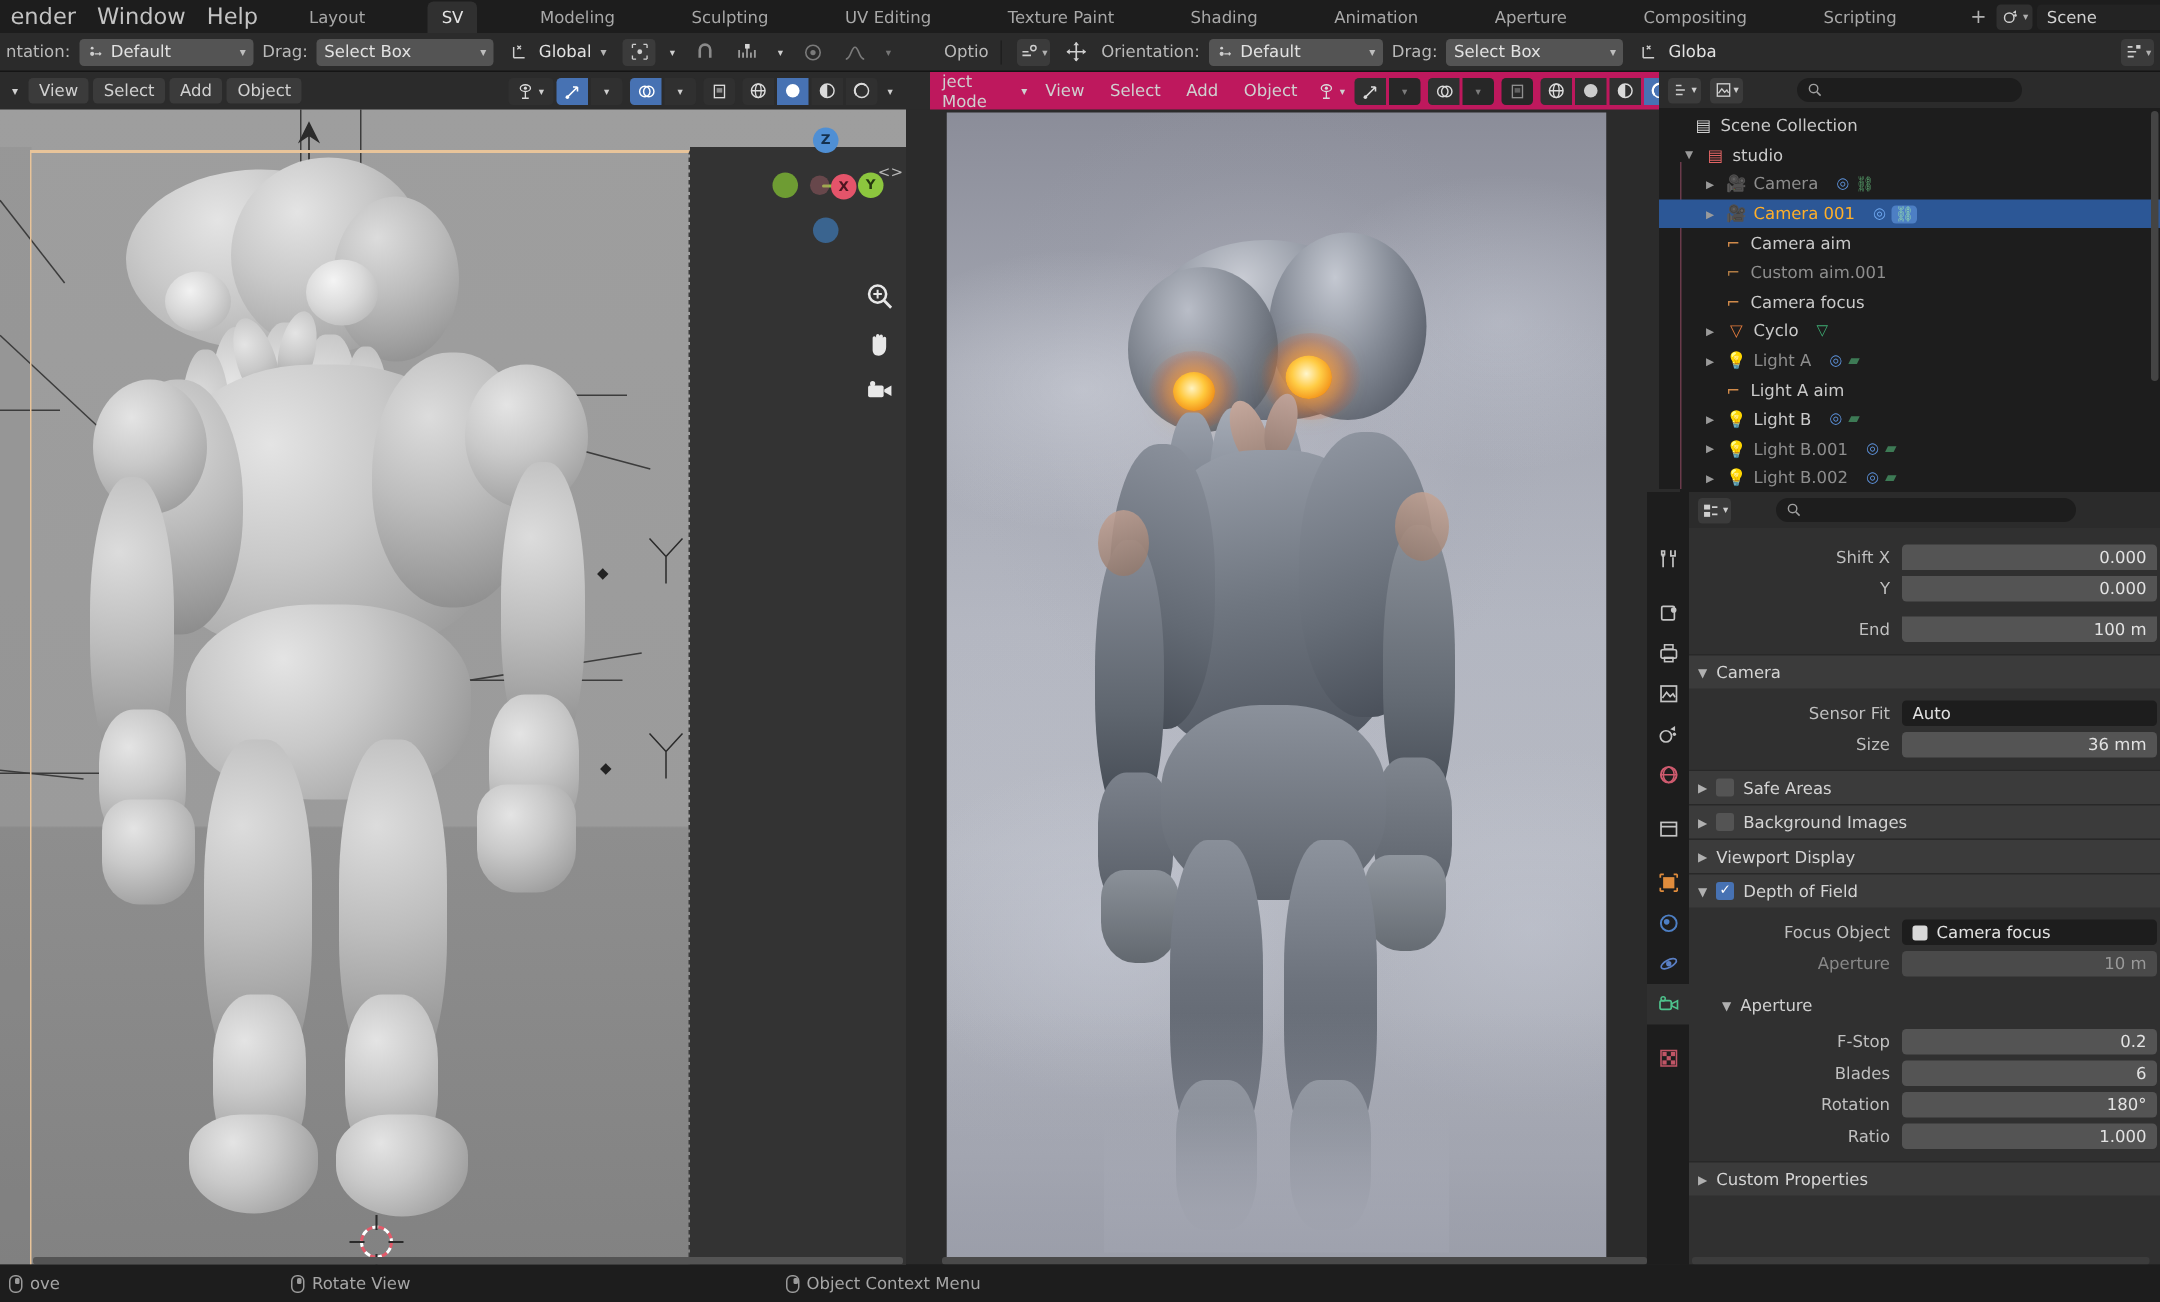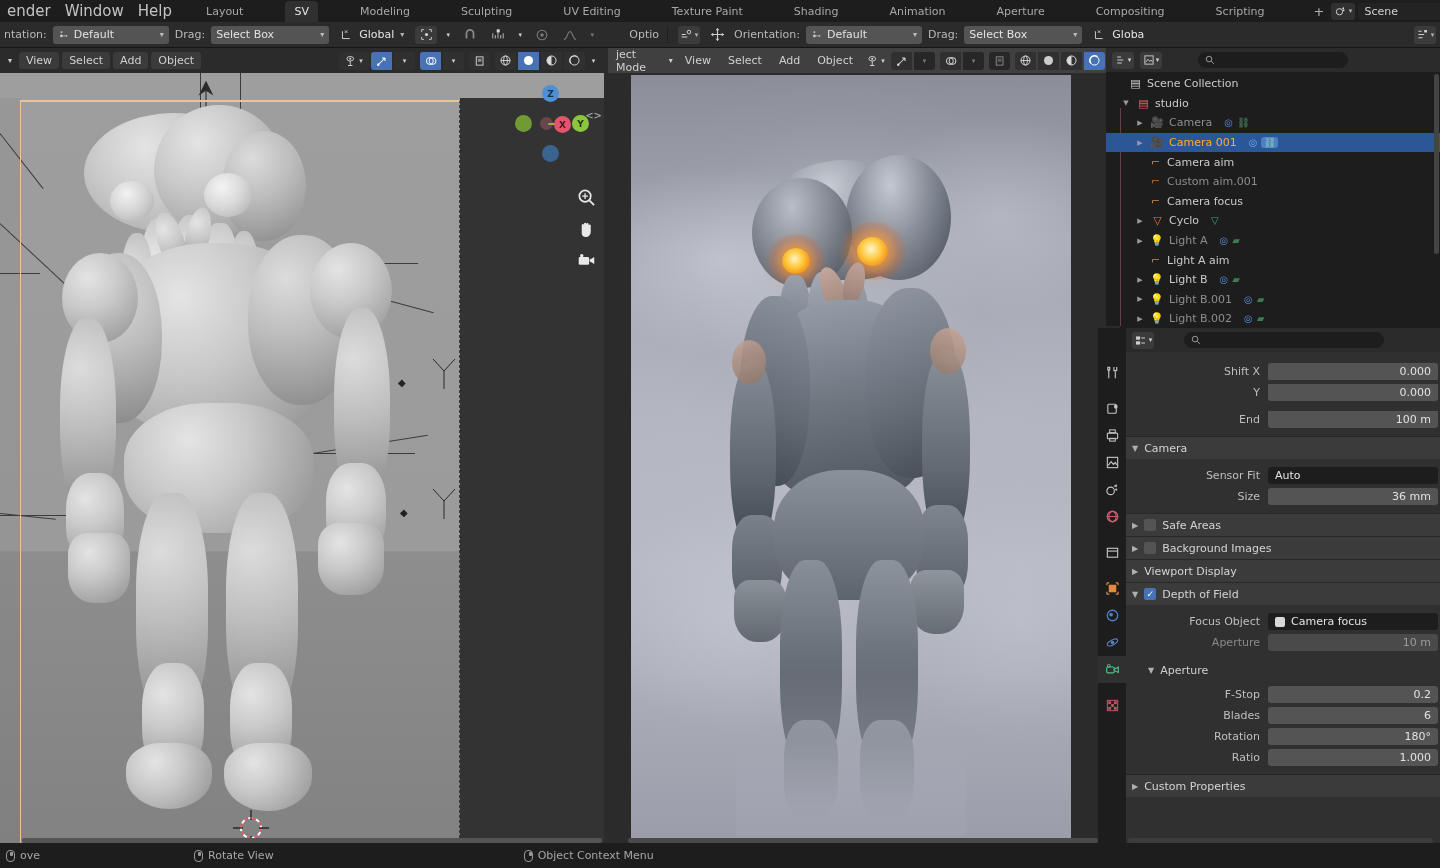--- a/index.html
+++ b/index.html
@@ -118,22 +118,22 @@
   .lump { position: absolute; border-radius: 50%;
     background: radial-gradient(circle at 34% 28%, #e4e4e4 0%, #c9c9c9 38%, #a9a9a9 72%, #8d8d8d 100%); }
   .lump.d { background: radial-gradient(circle at 35% 25%, #dcdcdc 0%, #bdbdbd 40%, #9d9d9d 75%, #858585 100%); }
 
   
   .render-area {
     position: absolute; left: 604px; top: 48px; width: 516px; height: 795px;
     background: #2b2b2b; overflow: hidden;
   }
   .render-header {
-    position: absolute; left: 4px; top: 0; width: 516px; height: 25px;
-    background: #404040; display: flex; align-items: center; gap: 3px; padding: 0 4px;
+    position: absolute; left: 16px; top: 0; width: 516px; height: 25px;
+    background: #be185d; display: flex; align-items: center; gap: 3px; padding: 0 4px;
     overflow: hidden;
   }
   .render-body { position: absolute; left: 0; top: 25px; width: 516px; height: 770px; background: #2b2b2b; }
   .render-img {
     position: absolute; left: 27px; top: 2px; width: 440px; height: 766px;
     background:
       radial-gradient(ellipse 60% 38% at 47% 26%, rgba(205,205,215,0.30) 0%, rgba(160,163,175,0.10) 55%, rgba(0,0,0,0) 75%),
       radial-gradient(ellipse 85% 45% at 20% 60%, rgba(190,193,205,0.22) 0%, rgba(0,0,0,0) 70%),
       radial-gradient(ellipse 75% 40% at 85% 45%, rgba(180,185,198,0.20) 0%, rgba(0,0,0,0) 70%),
       linear-gradient(180deg, #8b8d99 0%, #a4a7b2 22%, #b3b6c0 45%, #b6b9c2 64%, #a8abb5 84%, #9a9da7 100%);

